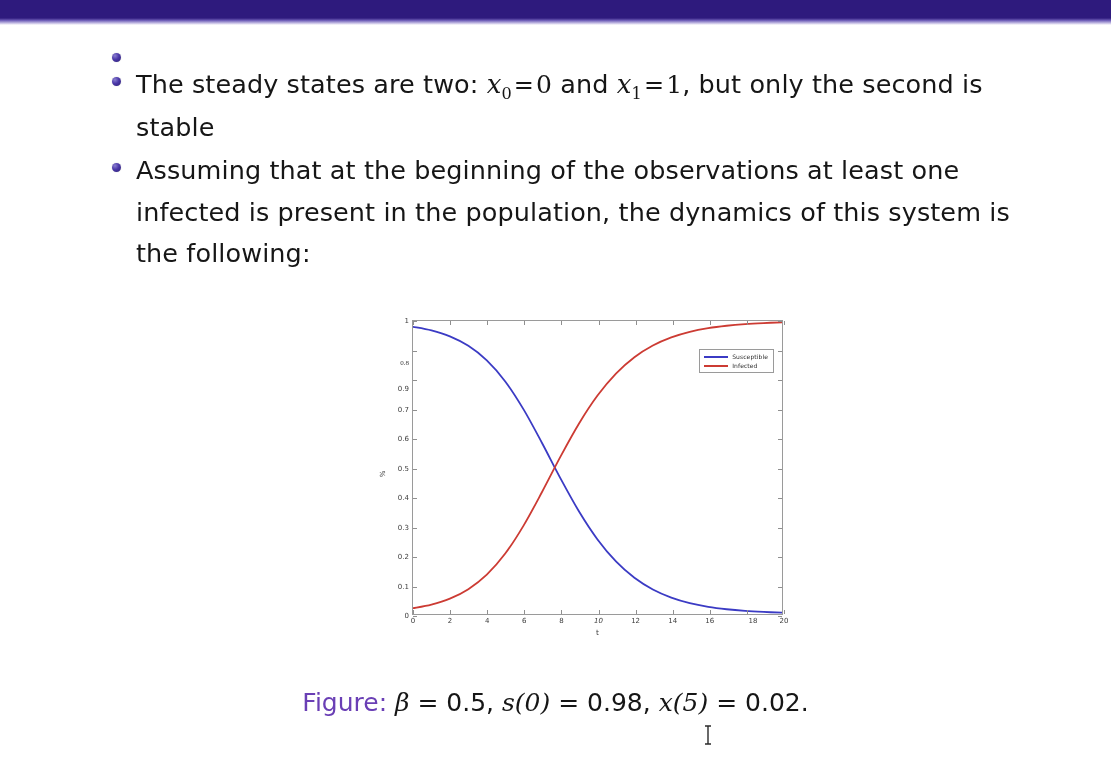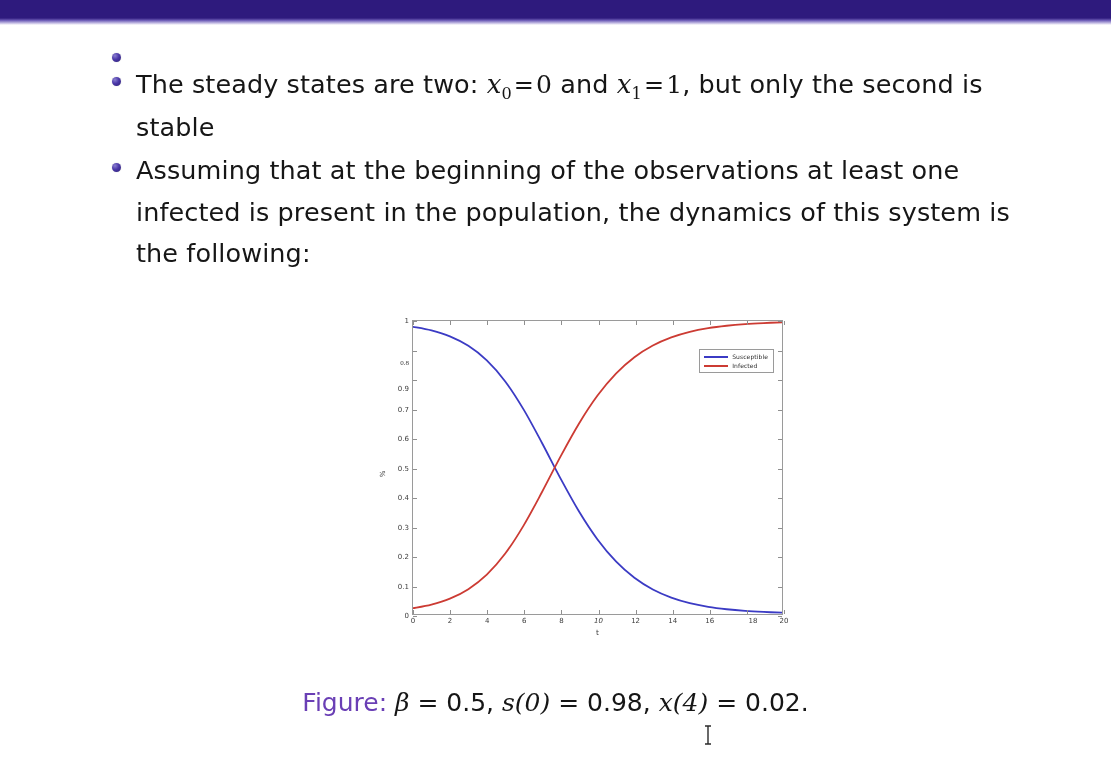--- a/index.html
+++ b/index.html
@@ -346,19 +346,19 @@
 
   <div id="xlabel">t</div>
 </div>
 
 <div id="caption">
   <span id="caption-label">Figure:</span>
   <span class="cap-greek">β</span>
   <span>= 0.5,</span>
   <span class="cap-greek">s(0)</span>
   <span>= 0.98,</span>
-  <span class="cap-greek">x(4)</span>
+  <span class="cap-greek">x(5)</span>
   <span>= 0.02.</span>
 </div>
 
 <svg id="text-cursor" viewBox="0 0 12 20" style="left: 702px; top: 725px;">
   <path d="M3 1 H9 M6 1 V19 M3 19 H9" stroke="#2b2b2b" stroke-width="1.4" fill="none"></path>
 </svg>
 
 </body></html>

